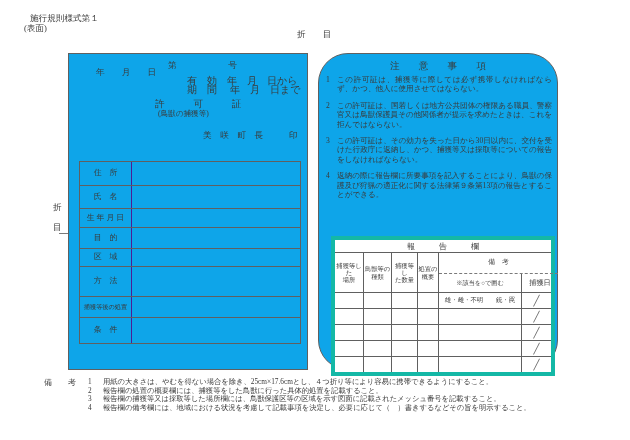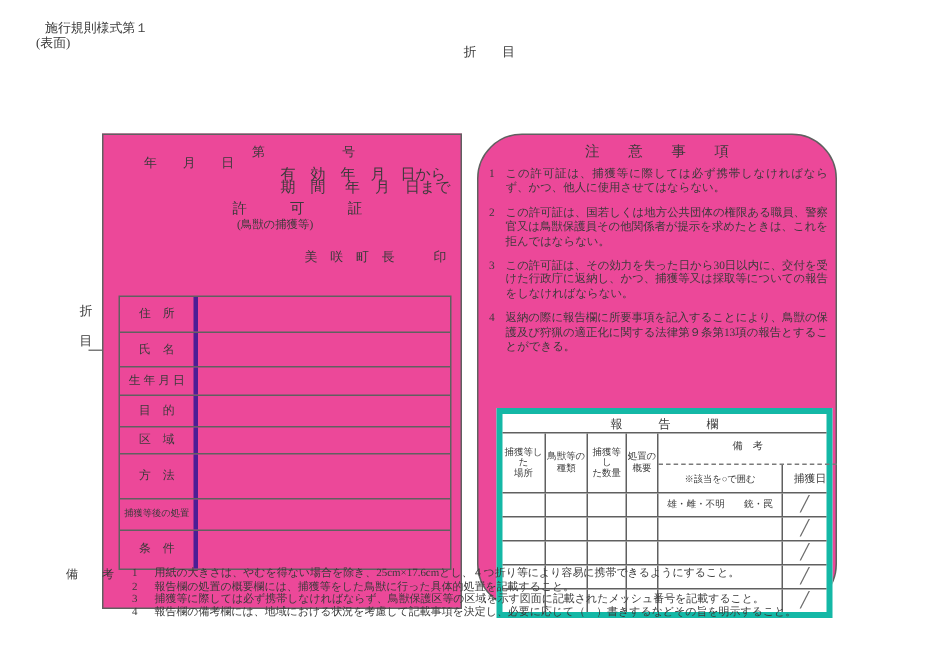--- a/index.html
+++ b/index.html
@@ -3,32 +3,32 @@
 <meta charset="utf-8">
 <style>
   * { margin:0; padding:0; box-sizing:border-box; }
   html,body { width:630px; height:440px; }
   body {
     font-family:"Liberation Serif","DejaVu Serif",serif;
     color:#3a3a3a; background:#ffffff;
   }
   .page { position:relative; width:630px; height:440px; background:#fff; overflow:hidden; }
   .abs { position:absolute; }
-  .box { position:absolute; border:1px solid #606060; background:#ec4899;margin-top:36px; }
+  .box { position:absolute; border:1px solid #606060; background:#0ea5e9; }
   .f75 { font-size:7.6px; line-height:9.4px; }
   .f8  { font-size:10px; line-height:9.6px; }
   .f85 { font-size:8.6px; line-height:10px; }
   .f95 { font-size:9.6px; line-height:11px; }
 
   
   .ptable { position:absolute; left:10px; top:107px; width:222px; border:1px solid #606060; }
   .prow { display:flex; border-top:1px solid #606060; }
   .prow.first { border-top:none; }
   .plabel {
-    width:52px; border-right:3px solid #4c1d95;
+    width:52px; border-right:1px solid #4c1d95;
     display:flex; align-items:center; justify-content:center;
     text-align:center; font-size:7.9px; line-height:8.8px; white-space:pre-line;
   }
   .plabel.small { font-size:6.2px; }
   .pvalue { flex:1; }
 
   
   .npara { display:flex; margin-bottom:7px; }
   .nnum { width:11px; flex:none; font-size:7.6px; line-height:9.4px; }
   .ntext { flex:1; font-size:7.6px; line-height:9.4px; text-align:justify; }
@@ -65,21 +65,21 @@
   .tick-h { position:absolute; left:59px; top:233px; width:9px; height:1px; background:#7a7a7a; }
 </style>
 </head>
 <body>
 
 <div class="page">
 
   <div class="abs f85" style="left:30px; top:13px;">施行規則様式第１</div>
   <div class="abs f85" style="left:24px; top:23px;">(表面)</div>
 
-  <div class="abs f85" style="left:297px; top:29px;margin-left:12px;">折　　目</div>
+  <div class="abs f85" style="left:297px; top:29px;">折　　目</div>
   <div class="abs f85" style="left:53px; top:202px;">折</div>
   <div class="abs f85" style="left:53px; top:222px;">目</div>
   <div class="tick-h"></div>
 
   <div class="box" style="left:68px; top:53px; width:240px; height:317px;">
 
     <div class="abs f85" style="left:99px; top:6px;">第　　　　　　号</div>
     <div class="abs f85" style="left:27px; top:13px;">年　　月　　日</div>
 
     <div class="abs f8" style="left:118px; top:22px;">有　効</div>
@@ -222,21 +222,21 @@
       <div class="fitem">
         <div class="fnum">1</div>
         <div class="ftext">用紙の大きさは、やむを得ない場合を除き、25cm×17.6cmとし、４つ折り等により容易に携帯できるようにすること。</div>
       </div>
       <div class="fitem">
         <div class="fnum">2</div>
         <div class="ftext">報告欄の処置の概要欄には、捕獲等をした鳥獣に行った具体的処置を記載すること。</div>
       </div>
       <div class="fitem">
         <div class="fnum">3</div>
-        <div class="ftext">捕獲等に際しては必ず携帯しなければならず、鳥獣保護区等の区域を示す図面に記載されたメッシュ番号を記載すること。</div>
+        <div class="ftext">報告欄の捕獲等又は採取等した場所欄には、鳥獣保護区等の区域を示す図面に記載されたメッシュ番号を記載すること。</div>
       </div>
       <div class="fitem">
         <div class="fnum">4</div>
         <div class="ftext">報告欄の備考欄には、地域における状況を考慮して記載事項を決定し、必要に応じて（　）書きするなどその旨を明示すること。</div>
       </div>
     </div>
   </div>
 
 </div>
 

